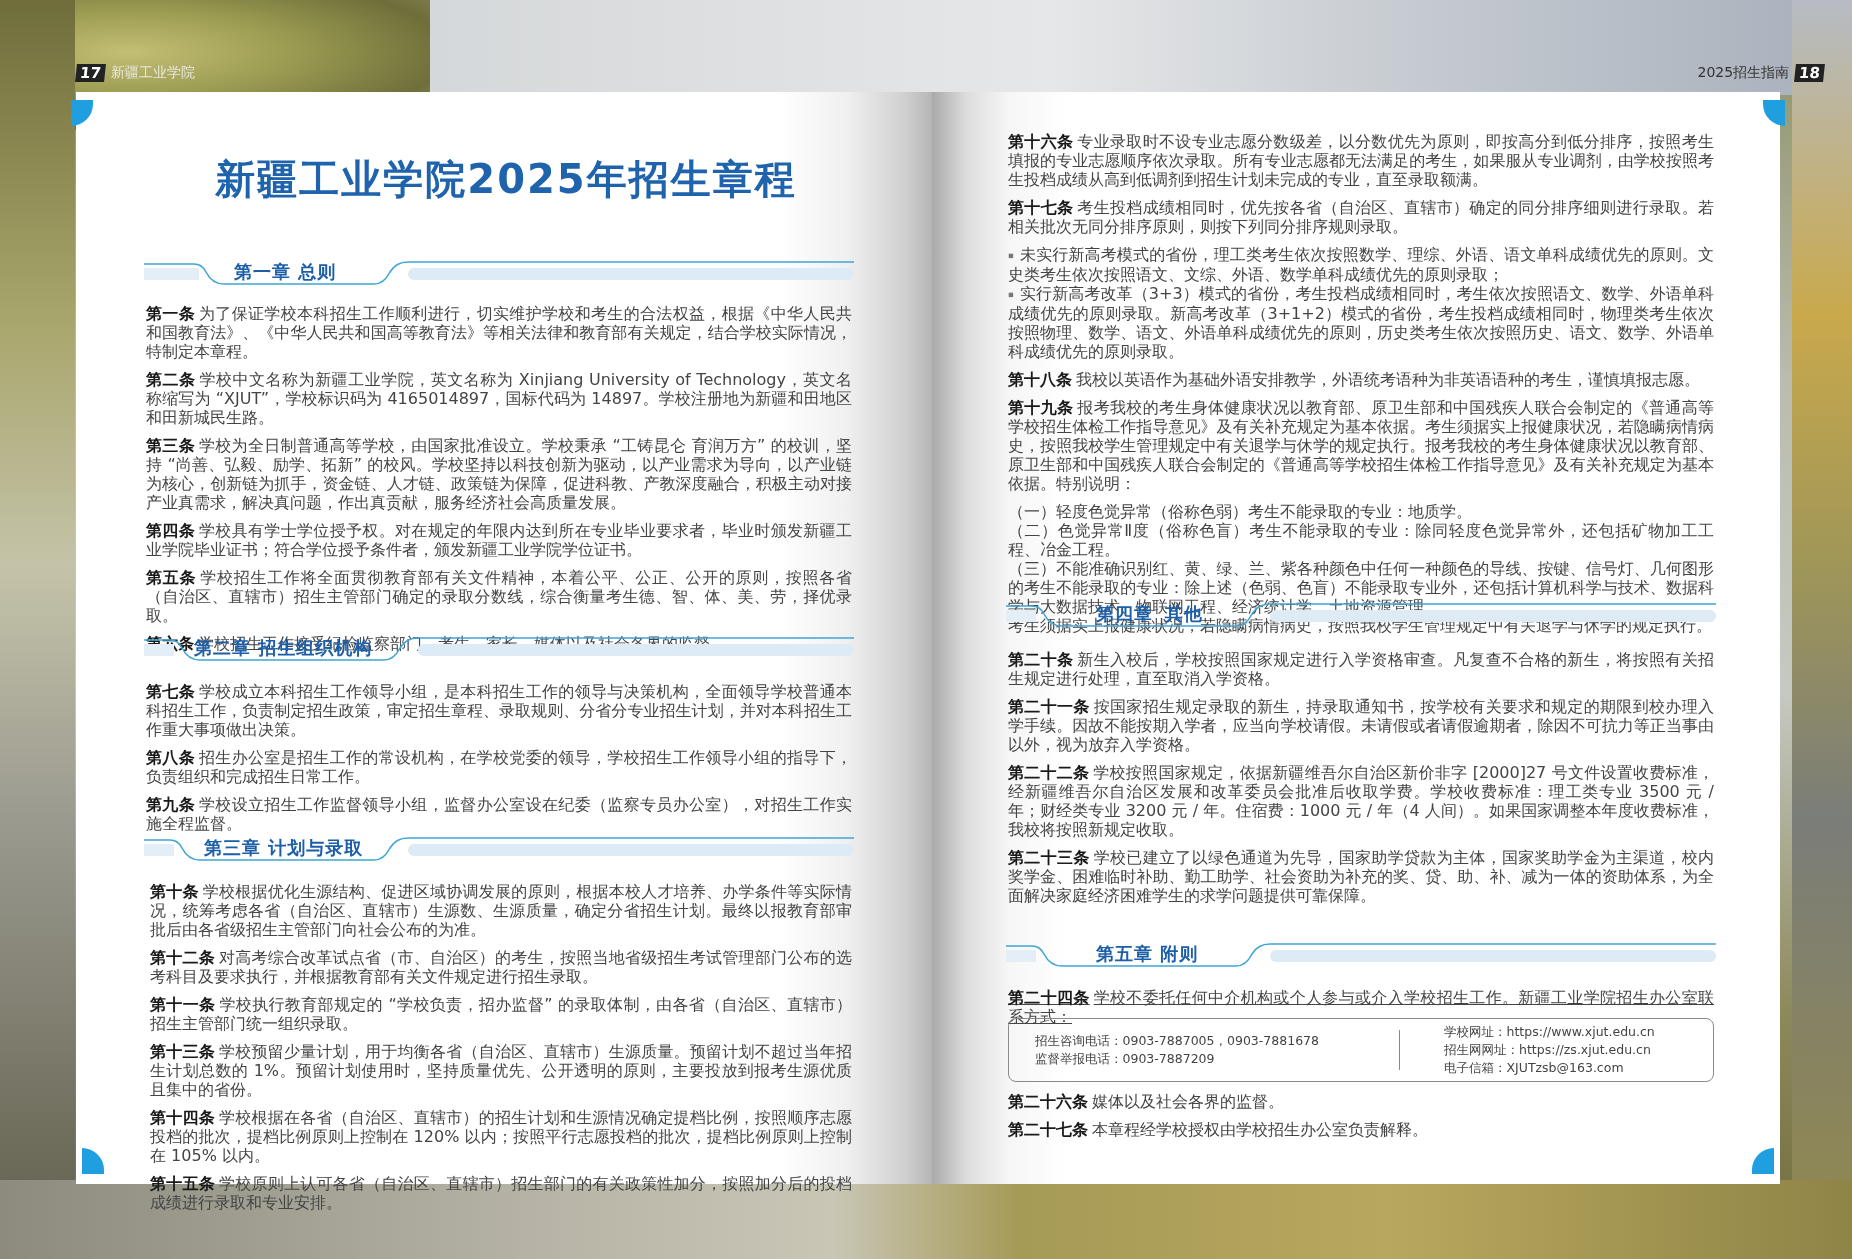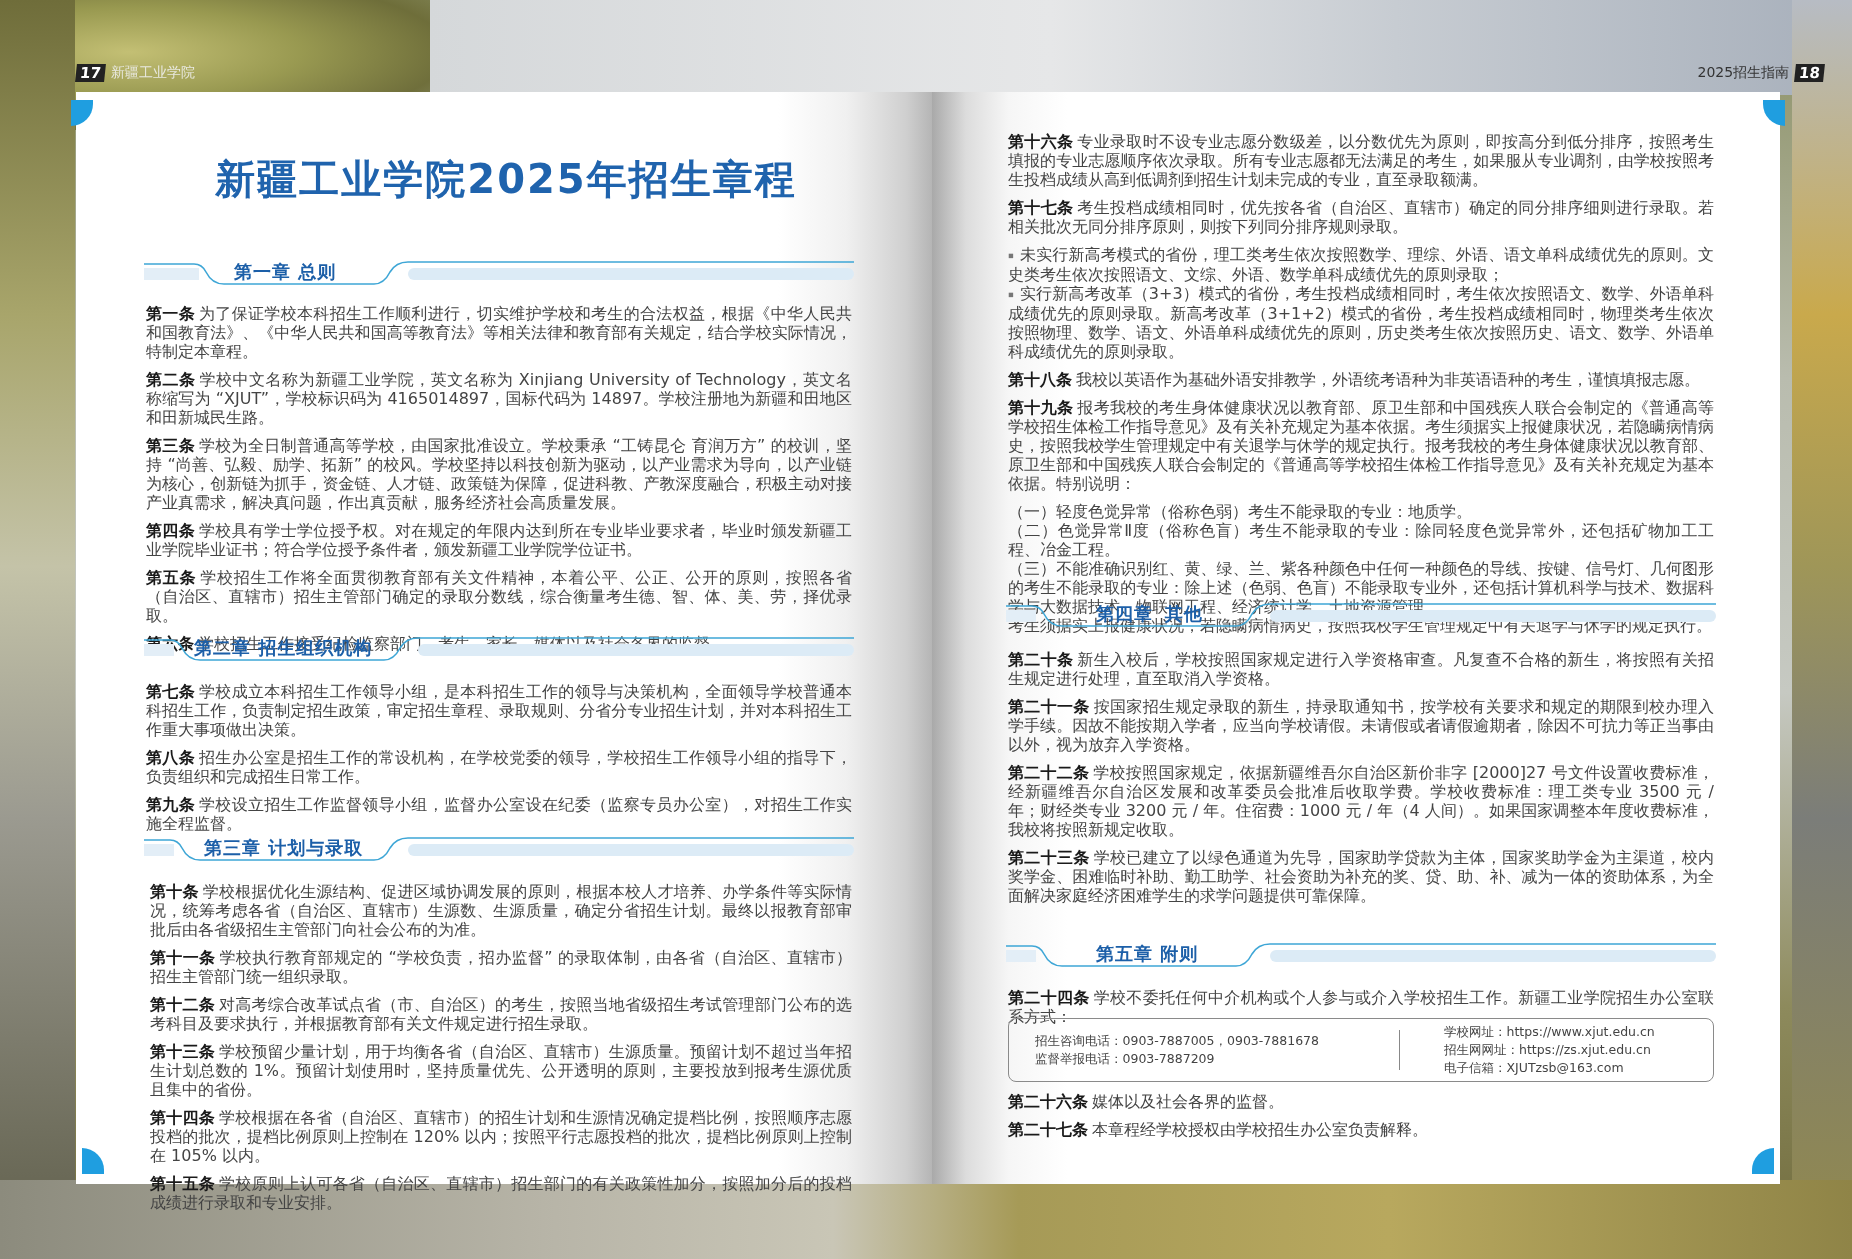--- a/index.html
+++ b/index.html
@@ -138,22 +138,22 @@
   <div class="chapter" style="left:68px; top:742px; width:710px;">
     <svg width="710" height="34">
       <path d="M0 6 L26 6 Q34 6 38 14 Q44 26 56 26 L230 26 Q240 26 246 14 Q252 4 264 4 L710 4" fill="none" stroke="#3ea6d6" stroke-width="1.6"></path>
       <rect x="264" y="10" width="446" height="12" rx="6" fill="#dcebf6"></rect>
       <rect x="0" y="10" width="30" height="12" fill="#e3eef7"></rect>
     </svg>
     <span class="ch-title" style="left:60px;">第三章  计划与录取</span>
   </div>
   <div class="articles" style="left:74px; top:790px; width:702px;">
     <p class="article"><span class="num">第十条</span><span>学校根据优化生源结构、促进区域协调发展的原则，根据本校人才培养、办学条件等实际情况，统筹考虑各省（自治区、直辖市）生源数、生源质量，确定分省招生计划。最终以报教育部审批后由各省级招生主管部门向社会公布的为准。</span></p>
+    <p class="article"><span class="num">第十二条</span><span>对高考综合改革试点省（市、自治区）的考生，按照当地省级招生考试管理部门公布的选考科目及要求执行，并根据教育部有关文件规定进行招生录取。</span></p>
     <p class="article"><span class="num">第十一条</span><span>学校执行教育部规定的 “学校负责，招办监督” 的录取体制，由各省（自治区、直辖市）招生主管部门统一组织录取。</span></p>
-    <p class="article"><span class="num">第十二条</span><span>对高考综合改革试点省（市、自治区）的考生，按照当地省级招生考试管理部门公布的选考科目及要求执行，并根据教育部有关文件规定进行招生录取。</span></p>
     <p class="article"><span class="num">第十三条</span><span>学校预留少量计划，用于均衡各省（自治区、直辖市）生源质量。预留计划不超过当年招生计划总数的 1%。预留计划使用时，坚持质量优先、公开透明的原则，主要投放到报考生源优质且集中的省份。</span></p>
     <p class="article"><span class="num">第十四条</span><span>学校根据在各省（自治区、直辖市）的招生计划和生源情况确定提档比例，按照顺序志愿投档的批次，提档比例原则上控制在 120% 以内；按照平行志愿投档的批次，提档比例原则上控制在 105% 以内。</span></p>
     <p class="article"><span class="num">第十五条</span><span>学校原则上认可各省（自治区、直辖市）招生部门的有关政策性加分，按照加分后的投档成绩进行录取和专业安排。</span></p>
   </div>
 </div>
 
 <div class="page right">
   <div class="corner tr"></div>
   <div class="corner br"></div>
 
@@ -186,21 +186,21 @@
   </div>
 
   <div class="chapter" style="left:74px; top:848px; width:710px;">
     <svg width="710" height="34">
       <path d="M0 6 L26 6 Q34 6 38 14 Q44 26 56 26 L230 26 Q240 26 246 14 Q252 4 264 4 L710 4" fill="none" stroke="#3ea6d6" stroke-width="1.6"></path>
       <rect x="264" y="10" width="446" height="12" rx="6" fill="#dcebf6"></rect>
       <rect x="0" y="10" width="30" height="12" fill="#e3eef7"></rect>
     </svg>
     <span class="ch-title" style="left:90px;">第五章  附则</span>
   </div>
-  <div class="articles" style="left:76px; top:896px; width:706px;">
+  <div class="articles" style="left:76px; top:896px; width:706px;text-decoration:underline;">
     <p class="article"><span class="num">第二十四条</span><span>学校不委托任何中介机构或个人参与或介入学校招生工作。新疆工业学院招生办公室联系方式：</span></p>
   </div>
 
   <div class="contact-box" style="left:76px; top:926px; width:706px; height:64px;">
     <div class="contact-col" style="width:390px;">
       <div>招生咨询电话：0903-7887005，0903-7881678</div>
       <div>监督举报电话：0903-7887209</div>
     </div>
     <div class="contact-divider"></div>
     <div class="contact-col" style="padding-left:44px;">

